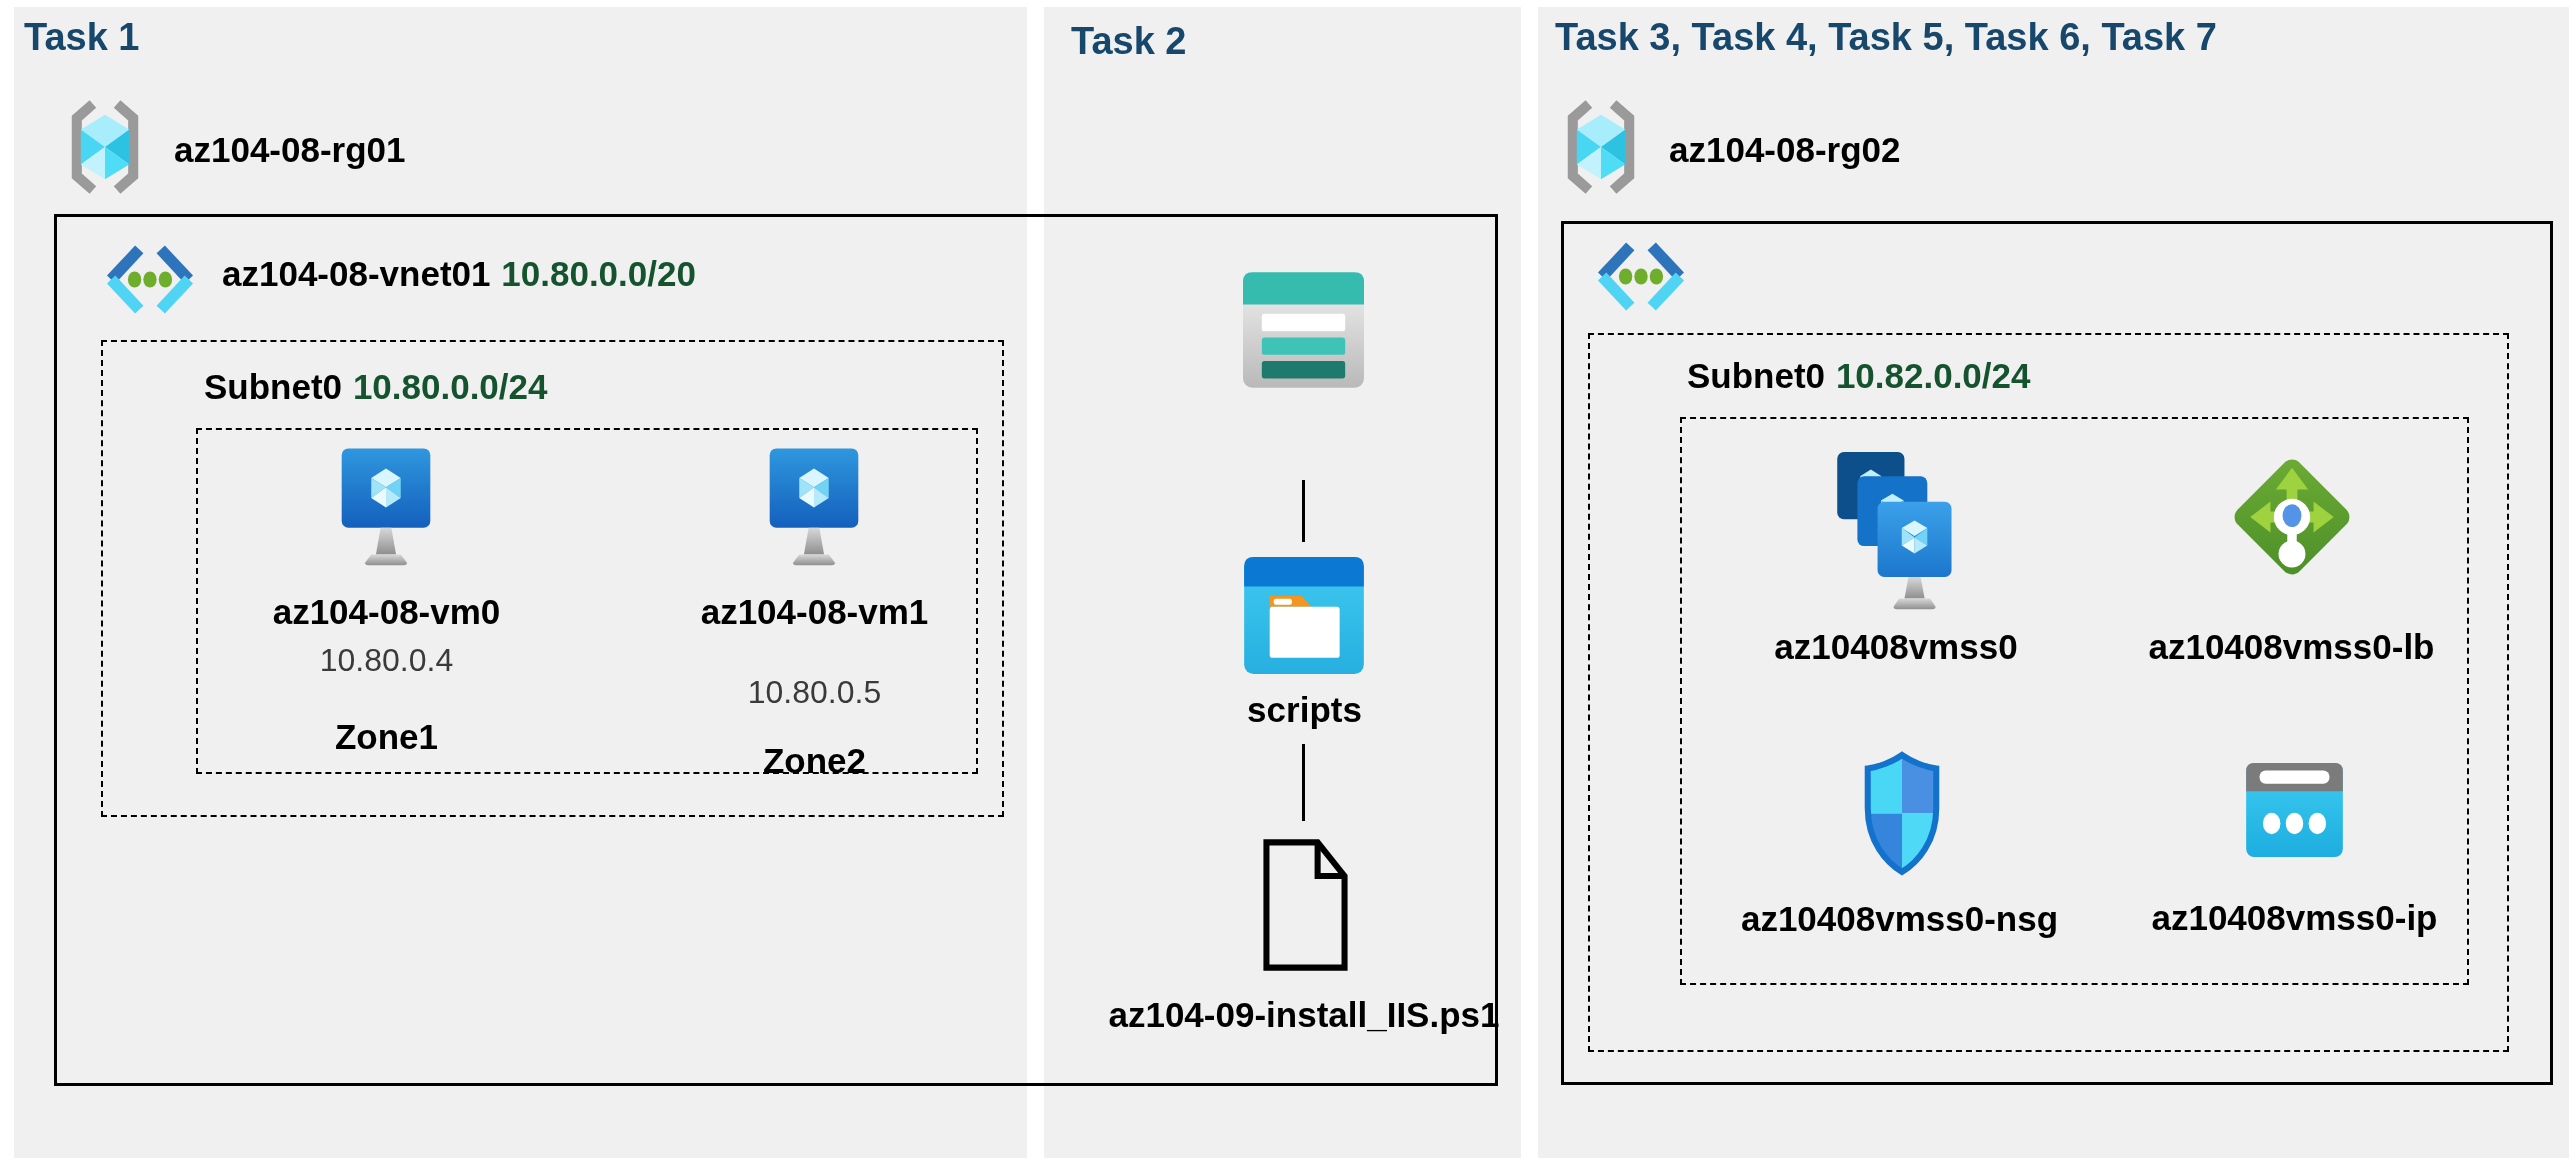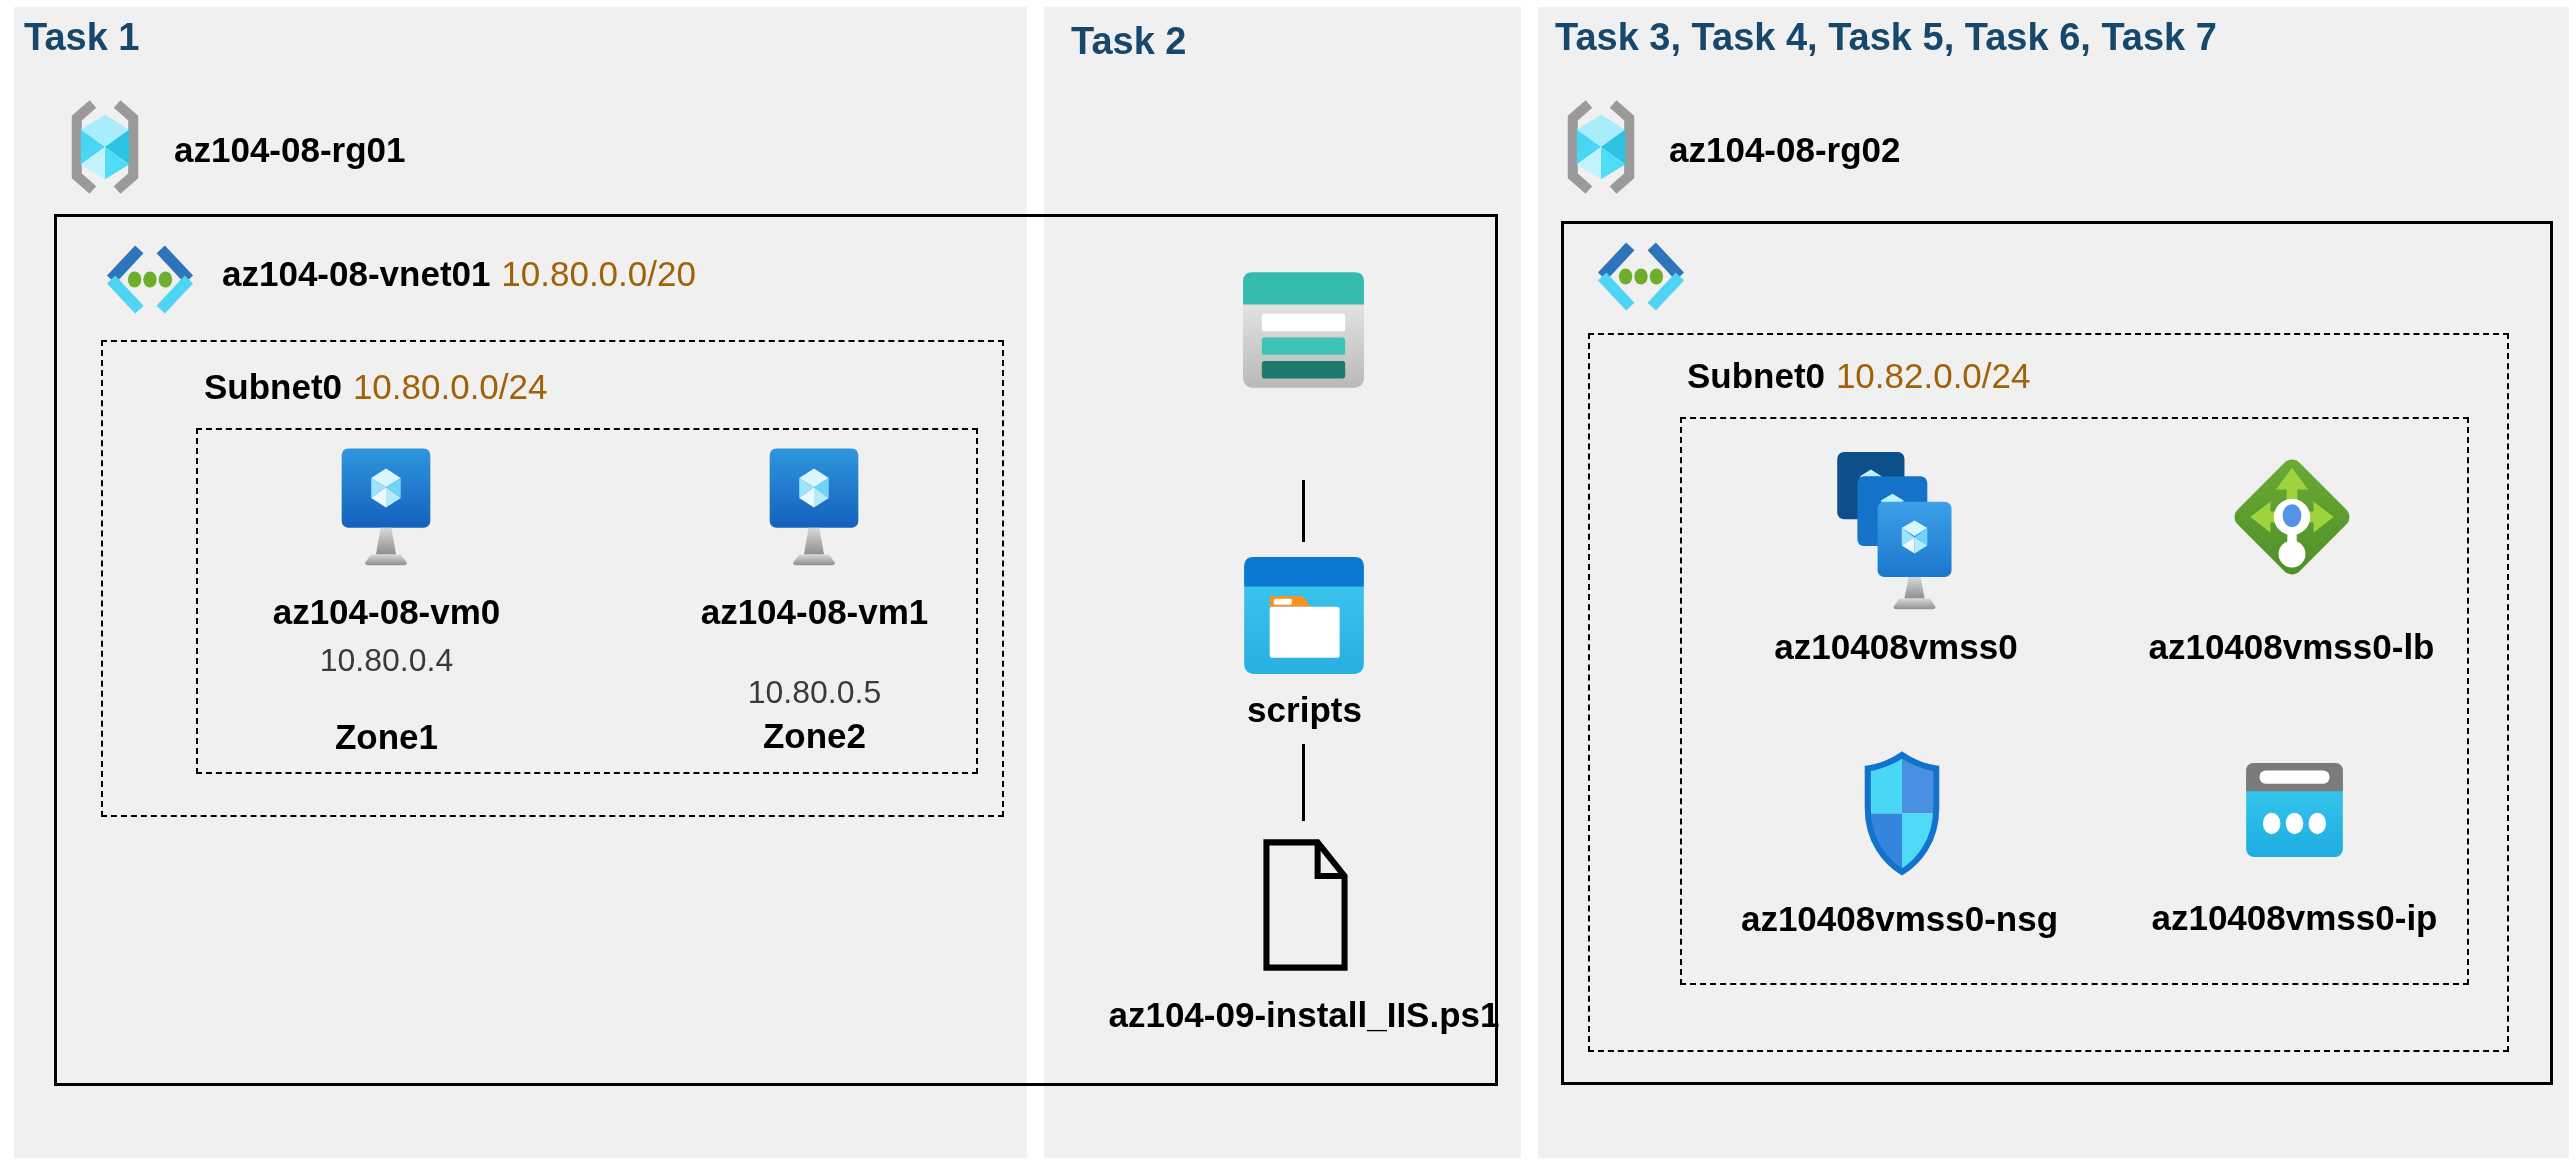--- a/index.html
+++ b/index.html
@@ -5,21 +5,21 @@
   html,body{margin:0;padding:0;background:#ffffff;}
   #canvas{position:relative;width:2576px;height:1166px;background:#ffffff;
           font-family:"Liberation Sans",sans-serif;overflow:hidden;padding-left:20px;}
   .panel{position:absolute;background:#f0f0f1;}
   .task-title{position:absolute;font-size:38px;font-weight:700;color:#17476b;
               line-height:44px;white-space:nowrap;}
   .box-solid{position:absolute;border:3.4px solid #000;box-sizing:border-box;}
   .box-dashed{position:absolute;border:2.7px dashed #000;box-sizing:border-box;}
   .lbl{position:absolute;font-size:35px;font-weight:700;color:#000;
        line-height:42px;white-space:nowrap;}
-  .cidr{font-weight:400;color:#a16207;margin-left:10.8px;}
+  .cidr{font-weight:700;color:#14532d;margin-left:10.8px;}
   .ctr{text-align:center;}
   .reg{font-weight:400;color:#3a3a3a;}
   .icon{position:absolute;}
   .connector{position:absolute;width:2.7px;background:#000;}
 </style>
 </head>
 <body>
 
 <div id="canvas">
 
@@ -116,21 +116,21 @@
     <polygon points="70,30 48,44 70,58 92,44" fill="#d9f6fe"></polygon>
     <polygon points="48,44 48,74 70,58" fill="#9fe3f8"></polygon>
     <polygon points="92,44 92,74 70,58" fill="#72d4f4"></polygon>
     <polygon points="48,74 70,88 70,58" fill="#eafbff"></polygon>
     <polygon points="92,74 70,88 70,58" fill="#b5eafa"></polygon>
     <polygon points="62,118 78,118 85,158 55,158" fill="url(#gStand)"></polygon>
     <path d="M48 158 L92 158 L101 170 Q102 174 96 174 L44 174 Q38 174 39 170 Z" fill="url(#gStand)"></path>
   </svg>
   <div class="lbl ctr" style="left:673px;top:591px;width:283px">az104-08-vm1</div>
   <div class="lbl ctr reg" style="left:673px;top:671px;width:283px;font-size:32px">10.80.0.5</div>
-  <div class="lbl ctr" style="left:673px;top:715px;width:283px">Zone2</div>
+  <div class="lbl ctr" style="left:673px;top:740px;width:283px">Zone2</div>
 
   <svg class="icon" style="left:1243px;top:272px" width="121" height="116" viewBox="0 0 180 172">
     <rect x="0" y="0" width="180" height="172" rx="14" fill="url(#gStore)"></rect>
     <path d="M0 48 L0 14 Q0 0 14 0 L166 0 Q180 0 180 14 L180 48 Z" fill="#35bcae"></path>
     <rect x="28" y="62" width="124" height="26" rx="4" fill="#ffffff"></rect>
     <rect x="28" y="97" width="124" height="26" rx="4" fill="#3fc3b6"></rect>
     <rect x="28" y="132" width="124" height="26" rx="4" fill="#1f7a6e"></rect>
   </svg>
 
   <div class="connector" style="left:1302px;top:480px;height:62px"></div>

